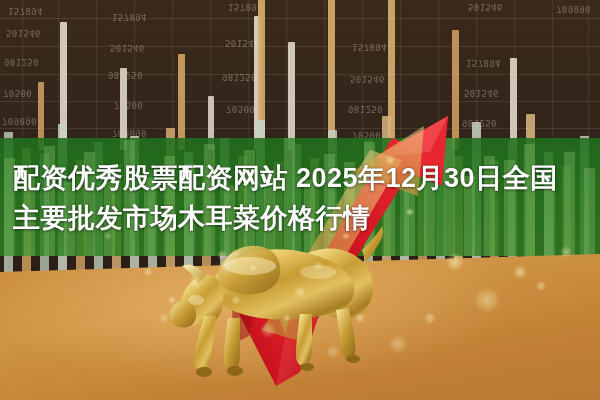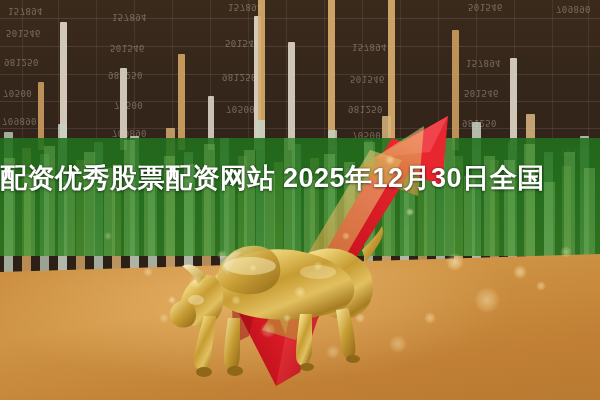--- a/index.html
+++ b/index.html
@@ -79,20 +79,21 @@
   .bull { position:absolute; left:0; top:0; width:600px; height:400px; }
 
   
   .bokeh { position:absolute; border-radius:50%; pointer-events:none; }
 
   
   .title-wrap {
     position:absolute; left:0; top:158px; width:513px;
     text-align:left;
     z-index:40;
+    padding-left:13px;
   }
   .tline {
     color:#ffffff;
     font-size:27px;
     font-weight:bold;
     line-height:40px;
     letter-spacing:.5px;
     text-shadow:0 1px 3px rgba(0,0,0,.45), 0 0 2px rgba(0,0,0,.35);
     white-space:nowrap;
   }
@@ -364,15 +365,16 @@
       <div class="bokeh" style="left: 342px; top: 232px; width: 8px; height: 8px; background: radial-gradient(circle, rgba(255, 250, 215, 0.45) 0%, rgba(255, 240, 180, 0.224) 45%, rgba(255, 235, 160, 0) 72%);"></div>
       <div class="bokeh" style="left: 313px; top: 261px; width: 10px; height: 10px; background: radial-gradient(circle, rgba(255, 250, 215, 0.42) 0%, rgba(255, 240, 180, 0.21) 45%, rgba(255, 235, 160, 0) 72%);"></div>
       <div class="bokeh" style="left: 283px; top: 314px; width: 8px; height: 8px; background: radial-gradient(circle, rgba(255, 250, 215, 0.48) 0%, rgba(255, 240, 180, 0.24) 45%, rgba(255, 235, 160, 0) 72%);"></div>
       <div class="bokeh" style="left: 249px; top: 264px; width: 8px; height: 8px; background: radial-gradient(circle, rgba(255, 250, 215, 0.4) 0%, rgba(255, 240, 180, 0.2) 45%, rgba(255, 235, 160, 0) 72%);"></div>
       <div class="bokeh" style="left: 217px; top: 250px; width: 10px; height: 10px; background: radial-gradient(circle, rgba(255, 250, 215, 0.42) 0%, rgba(255, 240, 180, 0.21) 45%, rgba(255, 235, 160, 0) 72%);"></div>
       <div class="bokeh" style="left: 104px; top: 232px; width: 8px; height: 8px; background: radial-gradient(circle, rgba(255, 250, 215, 0.3) 0%, rgba(255, 240, 180, 0.15) 45%, rgba(255, 235, 160, 0) 72%);"></div>
     </div>
 
   <div class="title-wrap">
     <div class="tline">配资优秀股票配资网站 2025年12月30日全国</div>
+    <div class="tline">主要批发市场木耳菜价格行情</div>
   </div>
 
 </div>
 
 </body></html>

